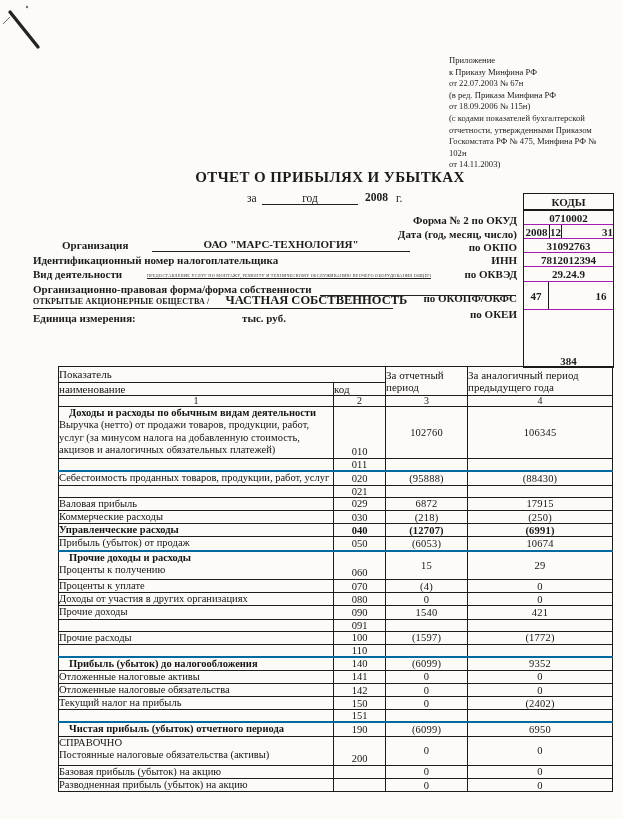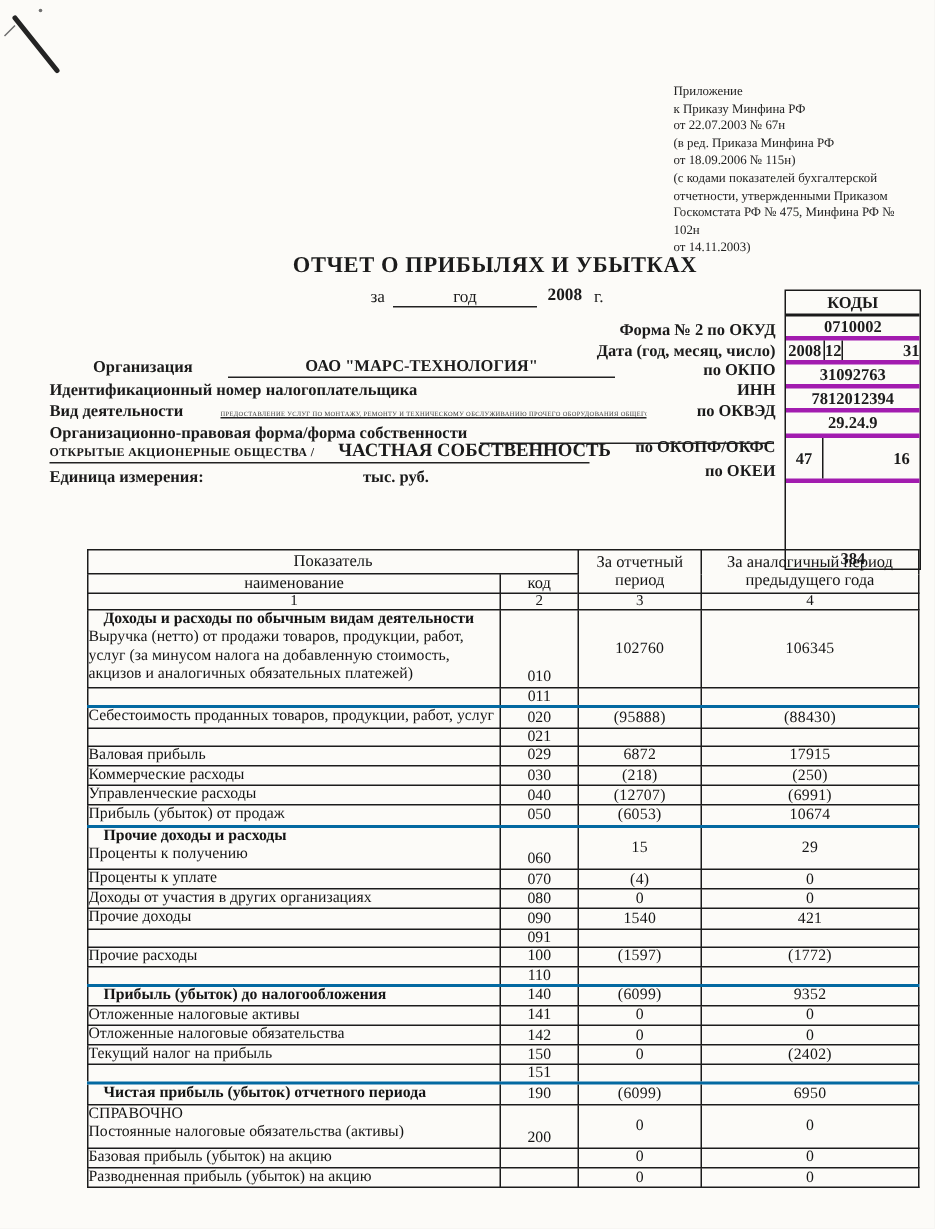--- a/index.html
+++ b/index.html
@@ -34,21 +34,21 @@
   
   .rlabel{
     position:absolute;right:106px;font-size:11px;font-weight:bold;
     white-space:nowrap;
   }
   
   .codes{
     position:absolute;left:523px;top:193px;width:89px;
     border:1.5px solid #1a1a1a;font-size:11px;font-weight:bold;text-align:center;
   }
-  .codes .crow{border-bottom:3px solid #a21caf;display:flex;align-items:center;justify-content:center;}
+  .codes .crow{border-bottom:1px solid #a21caf;display:flex;align-items:center;justify-content:center;}
   .codes .crow:last-child{border-bottom:none;margin-top:44px;}
   .codes .chead{height:15px;border-bottom:2px solid #1a1a1a;}
   .codes .h13{height:13px;} .codes .h14{height:14px;} .codes .h27{height:27px;}
   .codes .cell{display:flex;align-items:center;justify-content:center;height:100%;border-right:1px solid #1a1a1a;}
   .codes .cell:last-child{border-right:none;margin-left:40px;}
   .codes .w37{width:37px;} .codes .w26{width:26px;flex:1;} .codes .half{flex:1;}
   
   .flabel{position:absolute;font-size:11px;font-weight:bold;white-space:nowrap;}
   .org-underline{
     position:absolute;left:152px;top:238px;width:258px;height:13px;
@@ -67,21 +67,21 @@
   .ownership-small{font-size:8px;font-weight:bold;letter-spacing:.2px;padding-bottom:2px;white-space:nowrap;}
   .ownership-big{font-size:12.5px;font-weight:bold;margin-left:16px;white-space:nowrap;}
   
   table.report{
     position:absolute;left:58px;top:366px;width:554px;
     border-collapse:collapse;table-layout:fixed;
     font-size:10.5px;color:#151515;
   }
   table.report td,table.report th{border:1px solid #1c1c1c;padding:0;overflow:hidden;}
   table.report{border:1.5px solid #1c1c1c;}
-  table.report th{font-weight:normal;font-size:11px;text-align:center;vertical-align:middle;line-height:1.12;}
+  table.report th{font-weight:normal;font-size:11px;text-align:left;vertical-align:middle;line-height:1.12;}
   tr.nums td{text-align:center;font-size:10px;height:10px;line-height:10px;}
   .c-name{padding:1px 3px 1px 4px;vertical-align:top;line-height:1.16;}
   .c-name .sec{font-weight:bold;padding-left:10px;}
   .c-name .sec.plain{font-weight:normal;padding-left:0;}
   .c-name .nm.tot{font-weight:bold;padding-left:10px;}
   .c-code{text-align:center;vertical-align:middle;}
   .c-code.bottom{vertical-align:bottom;padding-bottom:1px;}
   .c-val{text-align:center;vertical-align:middle;letter-spacing:.2px;}
   tr.thick-top td{border-top:2px solid #0369a1;}
   .th-h1{height:16px;} .th-h2{height:13px;}
@@ -227,21 +227,21 @@
           <td class="c-val">17915</td>
         </tr>
         <tr style="height: 13px;">
           <td class="c-name">
             <div class="nm">Коммерческие расходы</div>
           </td>
           <td class="c-code">030</td>
           <td class="c-val">(218)</td>
           <td class="c-val">(250)</td>
         </tr>
-        <tr style="height: 13px;">
+        <tr style="height: 13px; font-weight: bold;">
           <td class="c-name">
             <div class="nm">Управленческие расходы</div>
           </td>
           <td class="c-code">040</td>
           <td class="c-val">(12707)</td>
           <td class="c-val">(6991)</td>
         </tr>
         <tr style="height: 13px; padding-left: 28px;">
           <td class="c-name">
             <div class="nm">Прибыль (убыток) от продаж</div>

